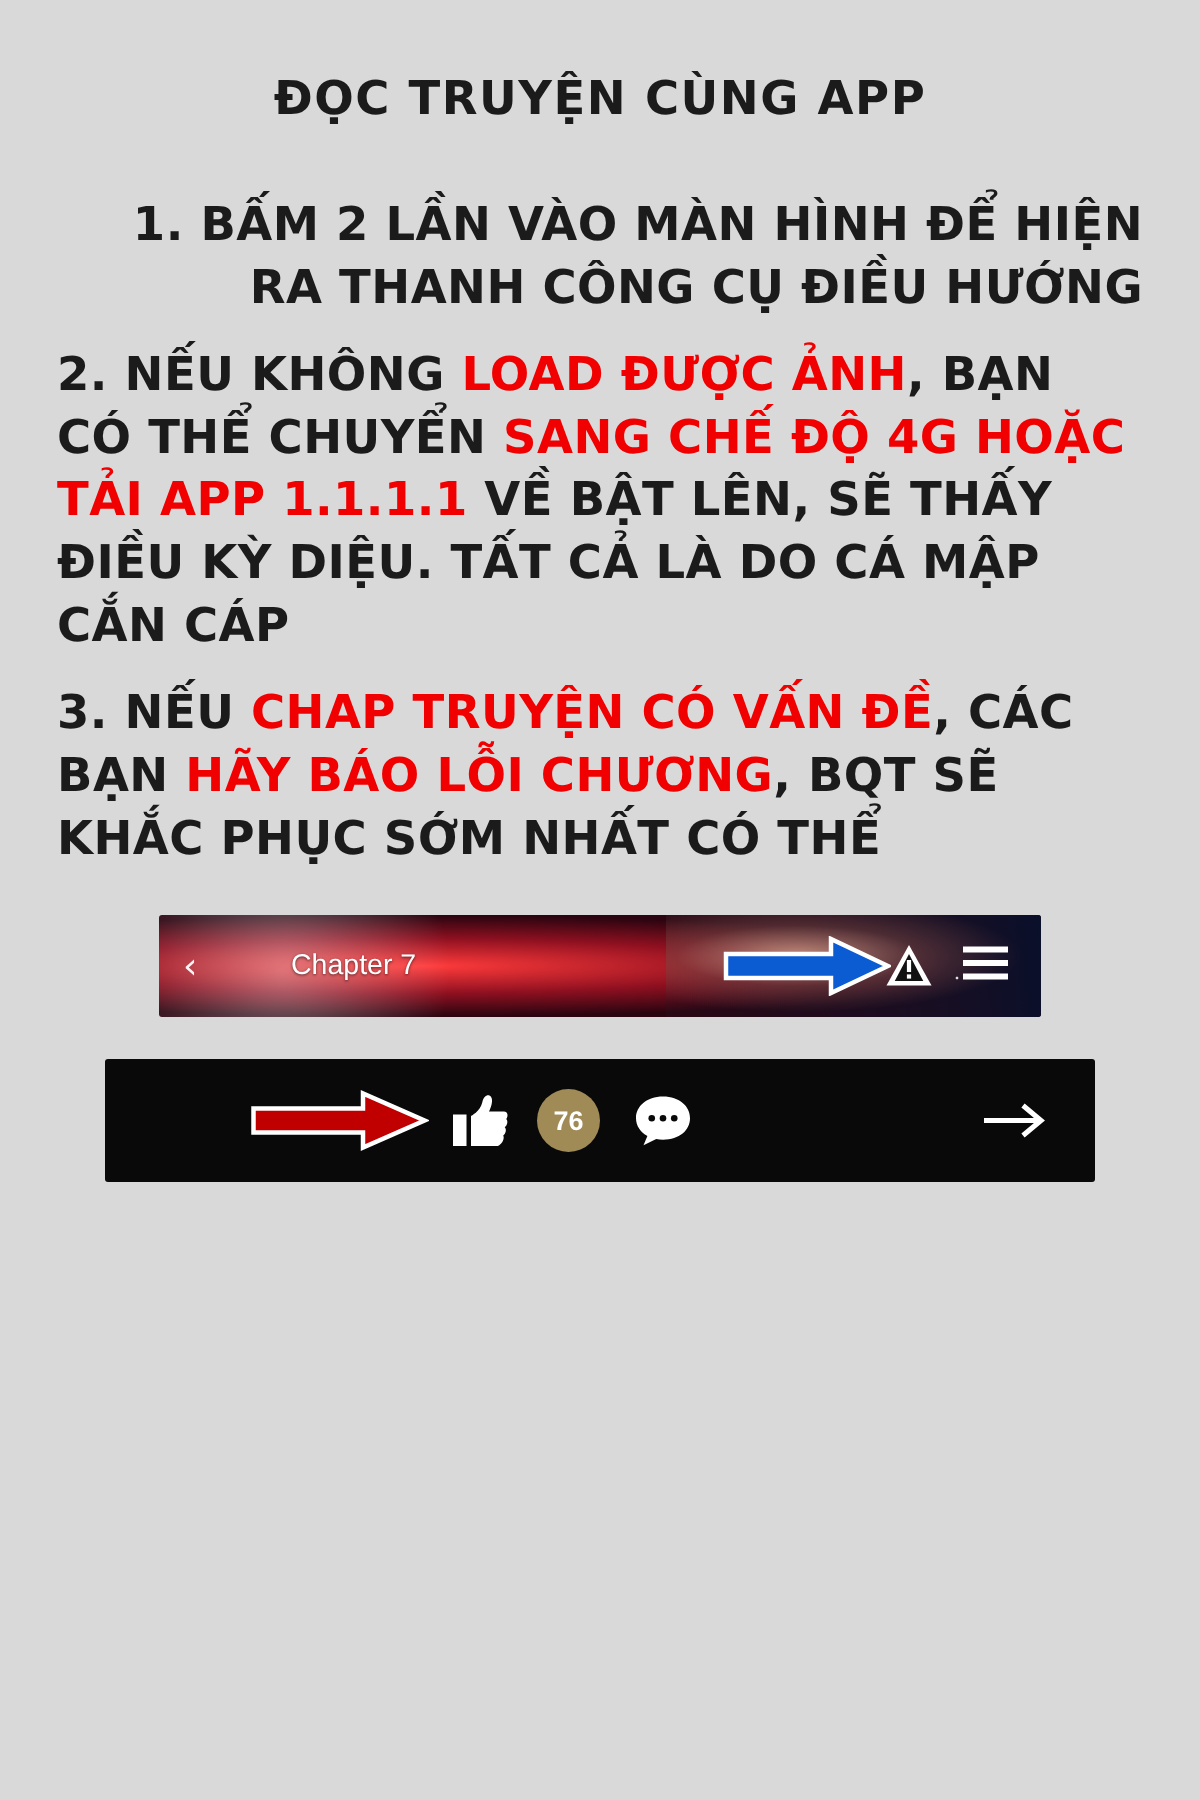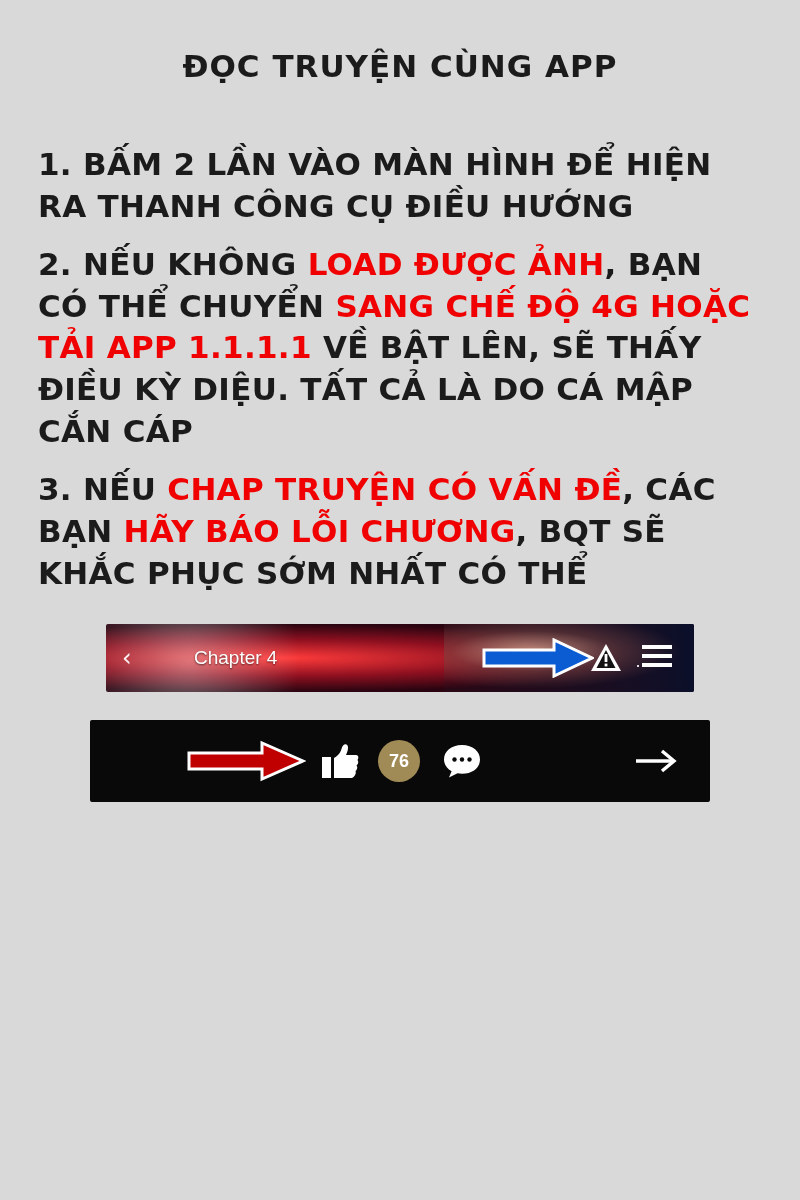--- a/index.html
+++ b/index.html
@@ -33,21 +33,21 @@
   }
   .para {
     font-size: 31px;
     font-weight: bold;
     line-height: 1.35;
     color: #1b1b1b;
     letter-spacing: 0.3px;
     text-transform: uppercase;
     margin-top: 16px;
   }
-  .para.p1 { margin-top: 54px; }
+  .para.p1 { margin-top: 40px; text-align: right; }
   .red { color: #f00000; }
 
   
   .chapter-bar {
     position: relative;
     width: 588px;
     height: 68px;
     margin: 30px auto 0 auto;
     background:
       radial-gradient(circle at 14% 55%, rgba(255,255,255,0.35) 0%, rgba(255,255,255,0) 22%),
@@ -105,20 +105,21 @@
 
   
   .bottom-bar {
     position: relative;
     width: 620px;
     height: 82px;
     margin: 28px auto 0 auto;
     background: #090909;
     border-radius: 2px;
     overflow: hidden;
+    padding-left: 40px;
   }
   .bb-arrow {
     position: absolute; left: 96px; top: 50%; transform: translateY(-50%);
     width: 120px; height: 44px;
   }
   .bb-like {
     position: absolute; left: 230px; top: 50%; transform: translateY(-50%);
     width: 40px; height: 40px;
   }
   .bb-count {
@@ -156,21 +157,21 @@
   <div class="para">
     <span>3. NẾU </span><span class="red">CHAP TRUYỆN CÓ VẤN ĐỀ</span><span>, CÁC BẠN </span><span class="red">HÃY BÁO LỖI CHƯƠNG</span><span>, BQT SẼ KHẮC PHỤC SỚM NHẤT CÓ THỂ</span>
   </div>
 
   <div class="chapter-bar">
     <div class="hair"></div>
     <div class="stars"></div>
 
     <div class="cb-back">‹</div>
 
-    <div class="cb-label">Chapter 4</div>
+    <div class="cb-label">Chapter 7</div>
 
     <svg class="cb-arrow" viewBox="0 0 112 40">
       <path d="M2 12 H72 V2 L110 20 L72 38 V28 H2 Z" fill="#0b5bd3" stroke="#ffffff" stroke-width="3"></path>
     </svg>
 
     <svg class="cb-warn" viewBox="0 0 32 30">
       <path d="M16 1 L31 28 H1 Z" fill="#ffffff"></path>
       <path d="M16 7 L25.5 25 H6.5 Z" fill="#121212"></path>
       <rect x="14.6" y="11" width="2.8" height="8" fill="#ffffff"></rect>
       <rect x="14.6" y="20.6" width="2.8" height="2.8" fill="#ffffff"></rect>

